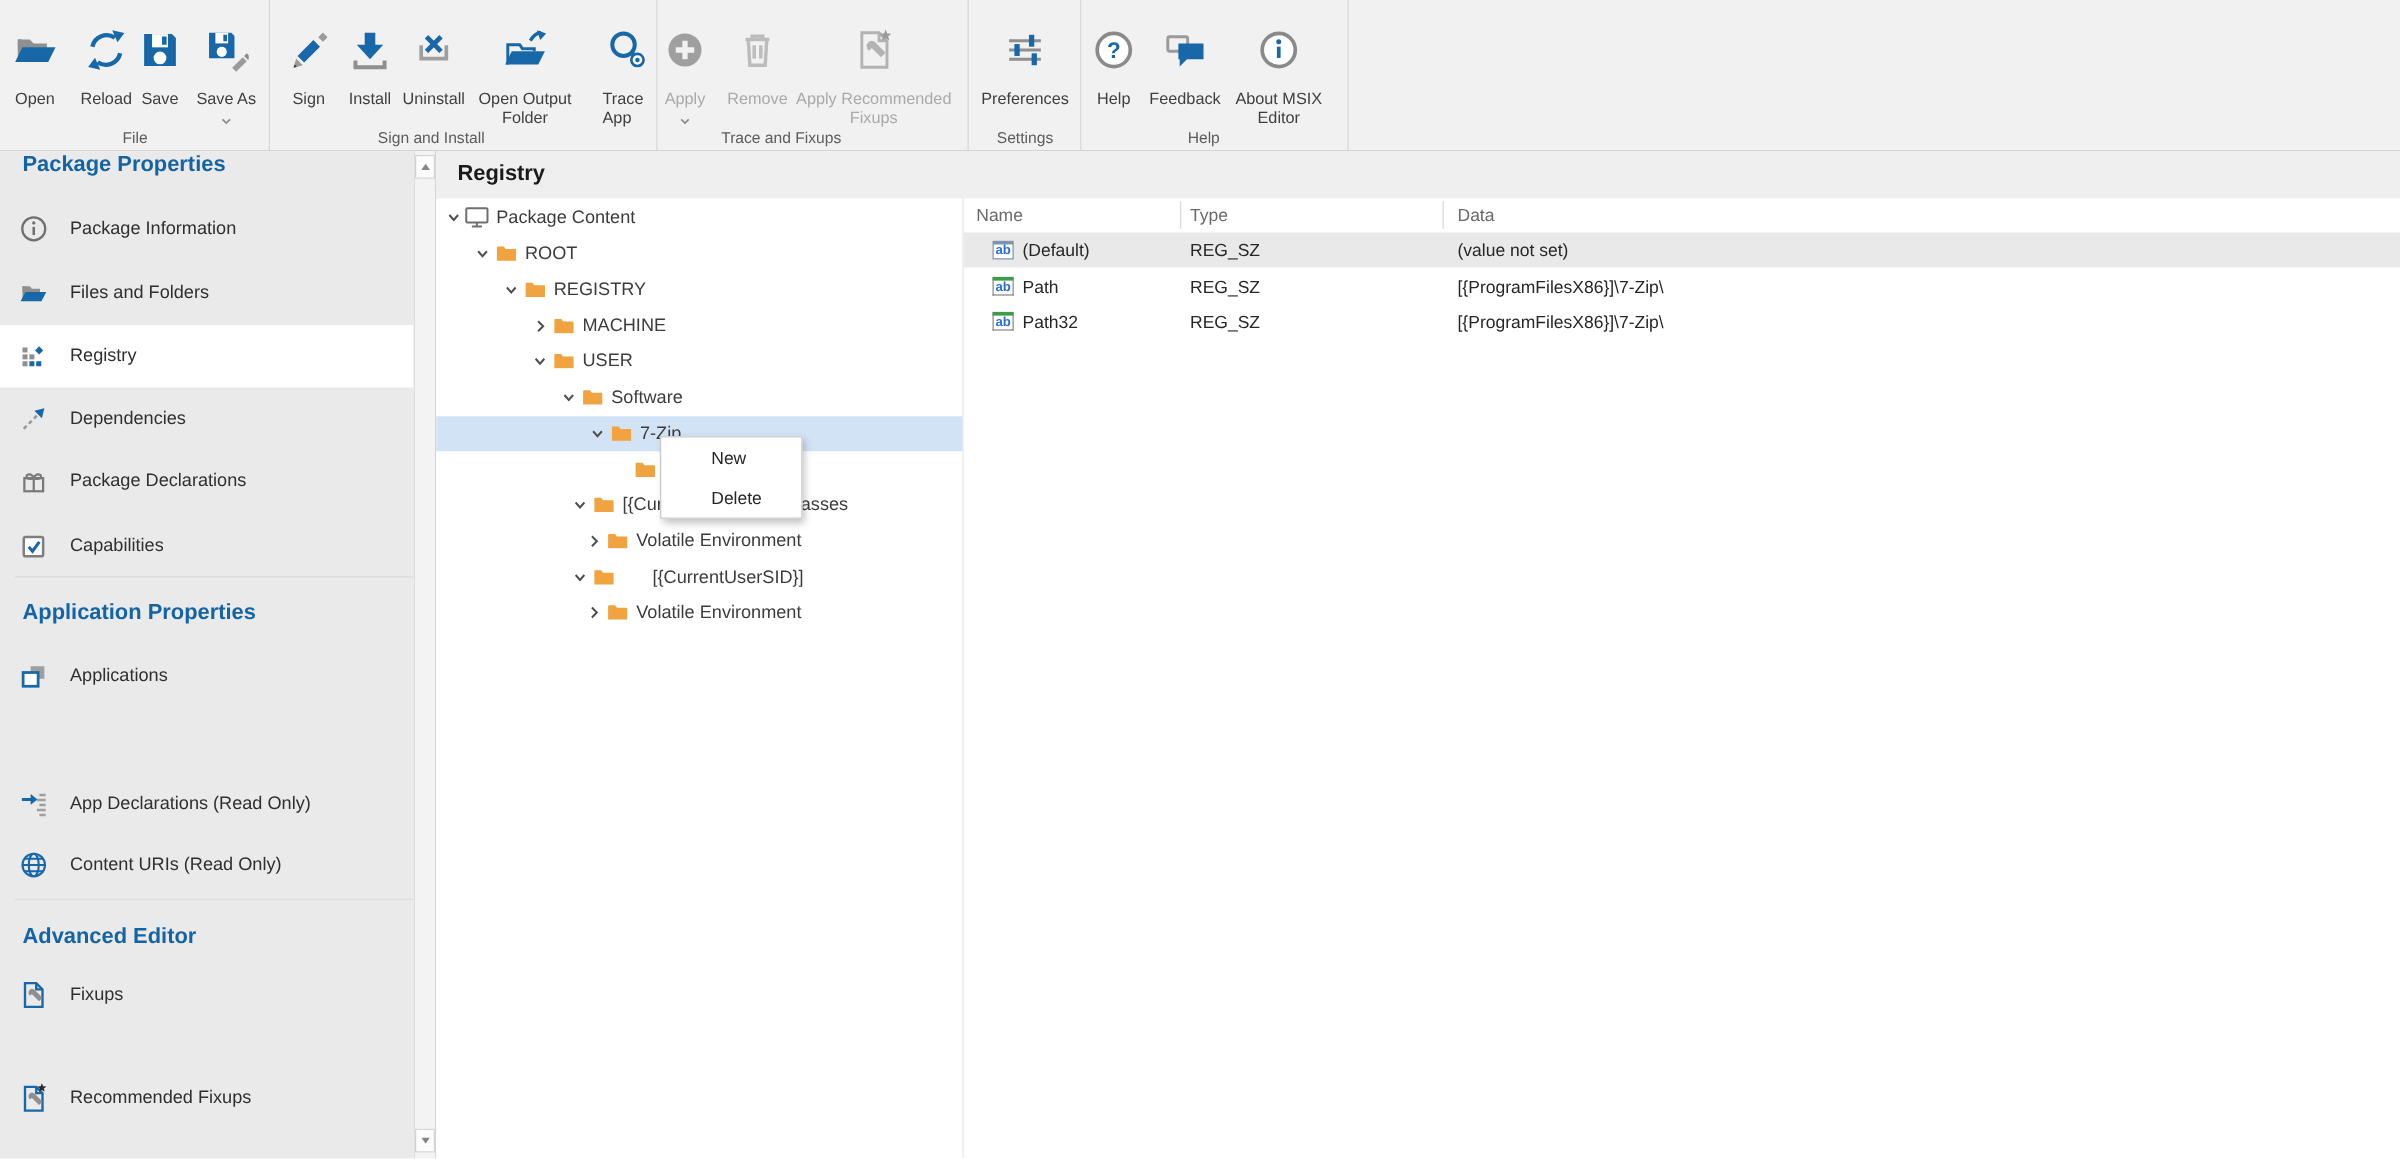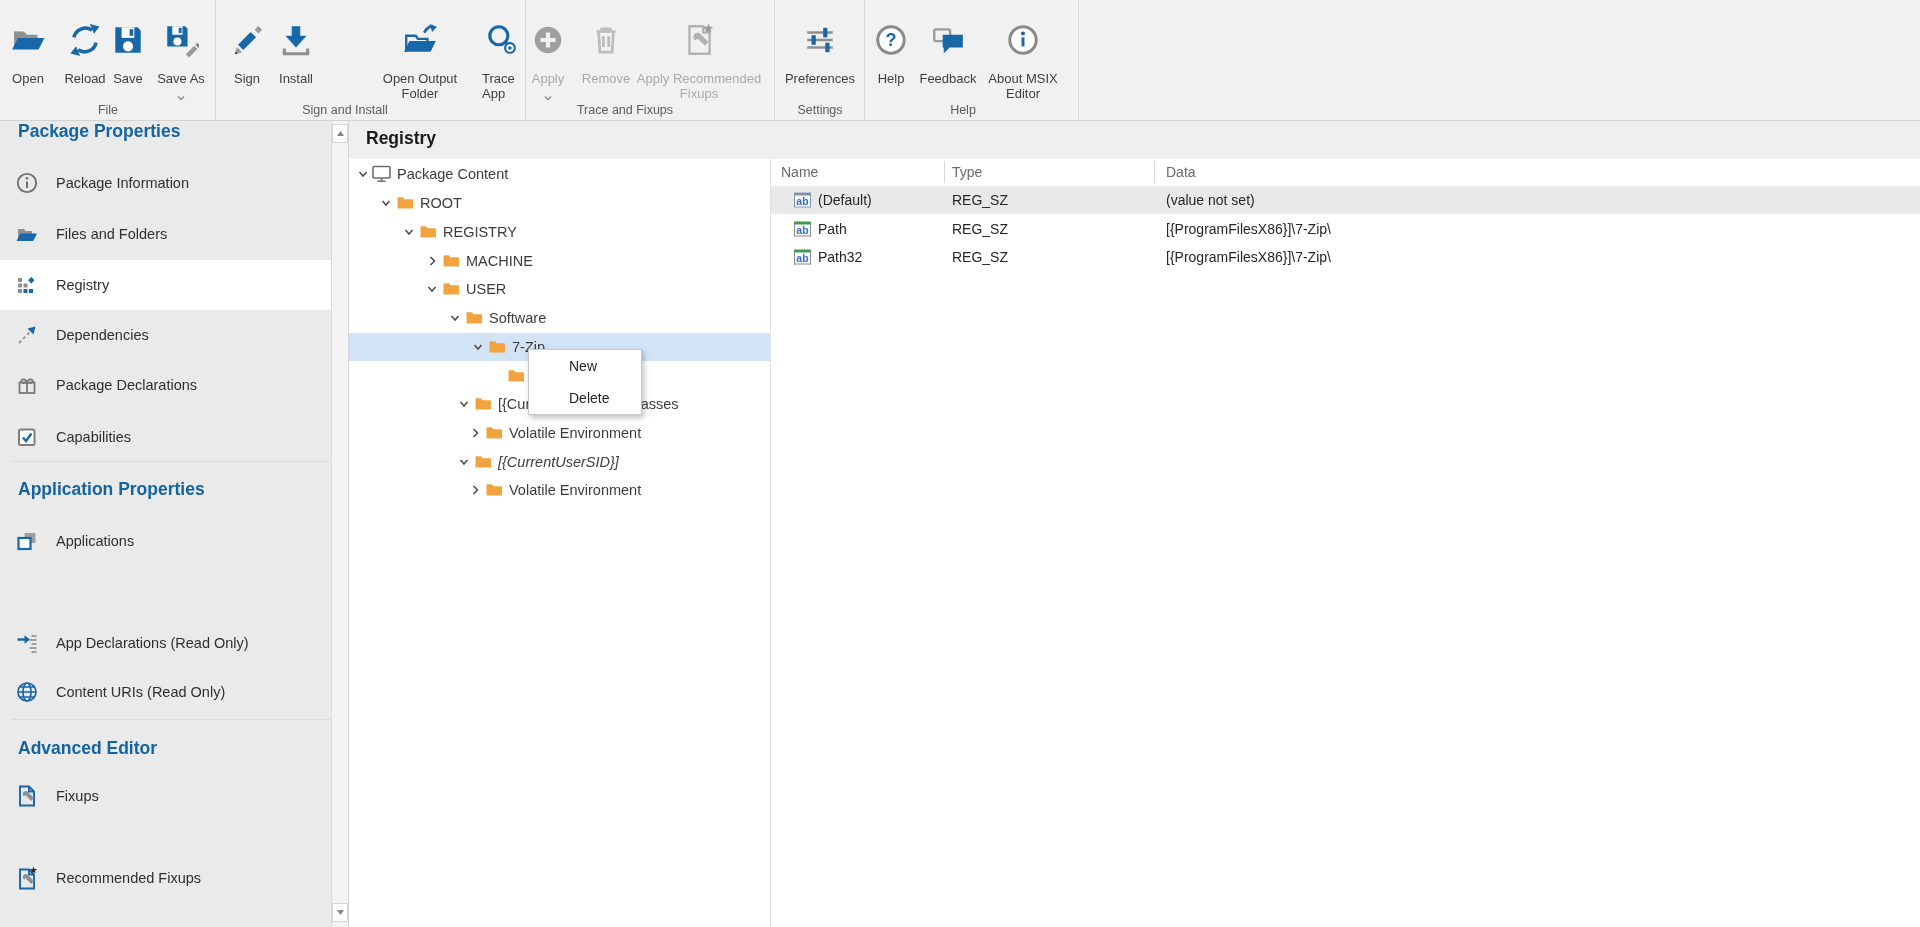--- a/index.html
+++ b/index.html
@@ -136,20 +136,29 @@
       </div>
       <div class="rbtn" style="left: 268px; width: 56px;">
         <div class="ricon">
           <svg viewBox="0 0 34 34">
             <path d="M13 4h8v9h6L17 24 7 13h6z" fill="#1767a9"></path>
             <path d="M6 25v5h22v-5" stroke="#8f8f8f" stroke-width="3" fill="none"></path>
           </svg>
         </div>
         <div class="rlabel">Install</div>
       </div>
+      <div class="rbtn" style="left: 312px; width: 70px;">
+        <div class="ricon">
+          <svg viewBox="0 0 34 34">
+            <path d="M11.5 7l11 11M22.5 7l-11 11" stroke="#1767a9" stroke-width="3.6"></path>
+            <path d="M7.5 13.5v10h19v-10" stroke="#9f9f9f" stroke-width="2.8" fill="none"></path>
+          </svg>
+        </div>
+        <div class="rlabel">Uninstall</div>
+      </div>
       <div class="rbtn" style="left: 380px; width: 80px;">
         <div class="ricon">
           <svg viewBox="0 0 34 34">
             <path d="M4 28V13h9l2 3h9v2" fill="none" stroke="#1767a9" stroke-width="2.2"></path>
             <path d="M2 28l5-10h25l-5 10z" fill="#1767a9"></path>
             <path d="M21 10c3-5 6-6 8-6" stroke="#1767a9" stroke-width="2.6" fill="none"></path>
             <path d="M26 2l7 2.5-4.5 5z" fill="#1767a9"></path>
           </svg>
         </div>
         <div class="rlabel">Open Output
@@ -499,21 +508,21 @@
       <div class="tree-chev" style="left: 458px; top: 456px;">
         <svg viewBox="0 0 12 12" fill="none" stroke="#4f4f4f" stroke-width="1.6">
           <path d="M2.5 4l3.5 4 3.5-4"></path>
         </svg>
       </div>
       <div class="tree-folder" style="left: 475px; top: 455px;">
         <svg viewBox="0 0 16 13">
           <path d="M.5 12.5V1.9a.7.7 0 0 1 .7-.7H6l1.5 2h7.8a.7.7 0 0 1 .7.7v8.6z" fill="#f0a33e"></path>
         </svg>
       </div>
-      <div class="tree-label" style="left: 498px; top: 452px; font-style: italic;">[{CurrentUserSID}]</div>
+      <div class="tree-label" style="left: 522px; top: 452px;">[{CurrentUserSID}]</div>
       <div class="tree-chev" style="left: 469px; top: 484px;">
         <svg viewBox="0 0 12 12" fill="none" stroke="#4f4f4f" stroke-width="1.6">
           <path d="M4.5 2l4 4-4 4"></path>
         </svg>
       </div>
       <div class="tree-folder" style="left: 486px; top: 483px;">
         <svg viewBox="0 0 16 13">
           <path d="M.5 12.5V1.9a.7.7 0 0 1 .7-.7H6l1.5 2h7.8a.7.7 0 0 1 .7.7v8.6z" fill="#f0a33e"></path>
         </svg>
       </div>

